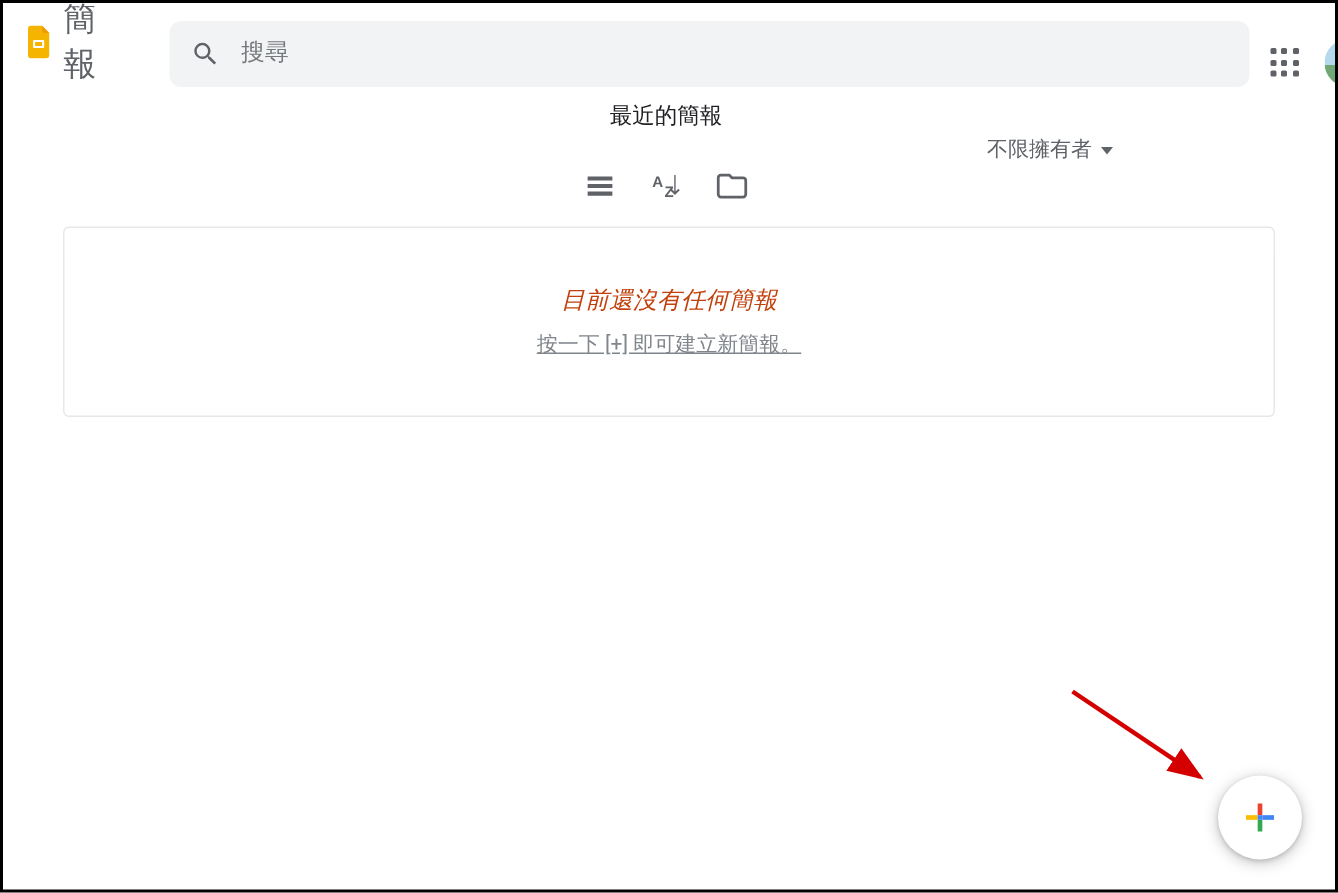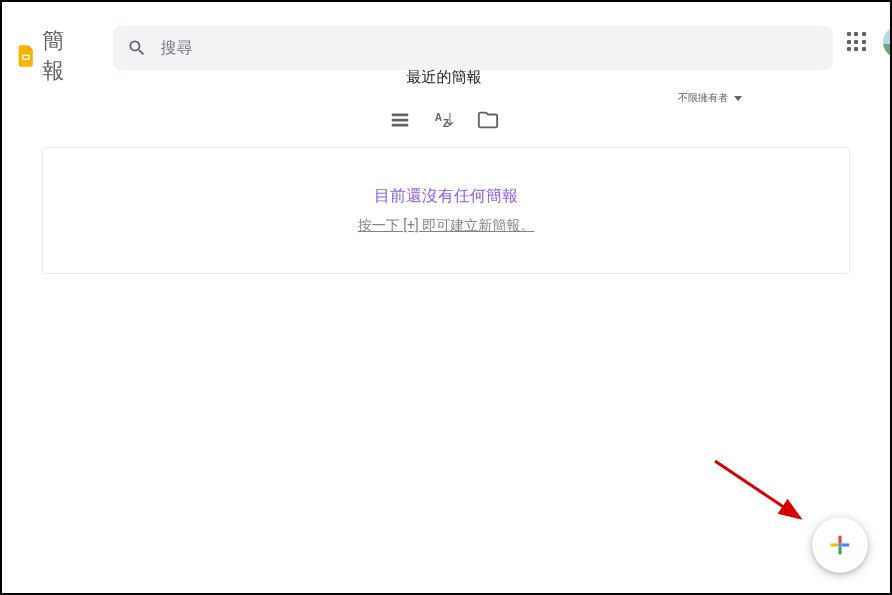--- a/index.html
+++ b/index.html
@@ -7,22 +7,22 @@
       font-family: "Google Sans", Roboto, Arial, sans-serif;
       background: #fff;
       width: 892px;
       height: 595px;
       overflow: hidden;
       position: relative;
       border: 2px solid #000;
     }
     .header {
       display: flex;
-      align-items: flex-start;
-      padding: 24px 16px;
+      align-items: flex-end;
+      padding: 4px 16px;
       gap: 12px;
       height: 60px;
     }
     .logo-block {
       display: flex;
       align-items: center;
       gap: 8px;
     }
     .slides-logo {
       width: 24px;
@@ -105,21 +105,21 @@
     .section-title {
       font-size: 15px;
       color: #202124;
     }
     .owner-filter {
       margin-left: auto;
       display: flex;
       align-items: center;
       gap: 6px;
       color: #5f6368;
-      font-size: 10px;
+      font-size: 14px;
       cursor: pointer;
       padding: 4px 8px;
       margin-right: 100px;
     }
     .dropdown-arrow {
       width: 0;
       height: 0;
       border-left: 4px solid transparent;
       border-right: 4px solid transparent;
       border-top: 5px solid #5f6368;
@@ -138,22 +138,23 @@
     }
     .empty-card {
       margin: 0 40px;
       border: 1px solid #e7e8e9;
       border-radius: 4px;
       padding: 38px 0;
       text-align: center;
     }
     .empty-title {
       font-size: 16px;
-      color: #8b5cf6;
+      color: #c2410c;
       margin-bottom: 10px;
+      font-style: italic;
     }
     .empty-sub {
       font-size: 14px;
       color: #80868b;
       text-decoration: underline;
     }
     .fab {
       position: absolute;
       right: 22px;
       bottom: 20px;

